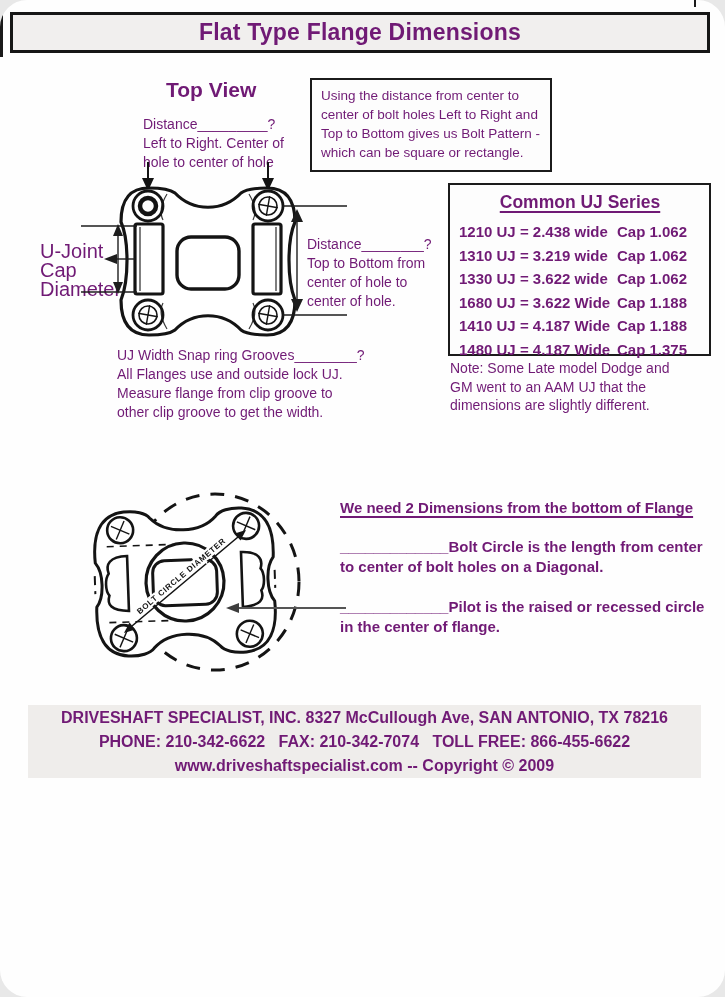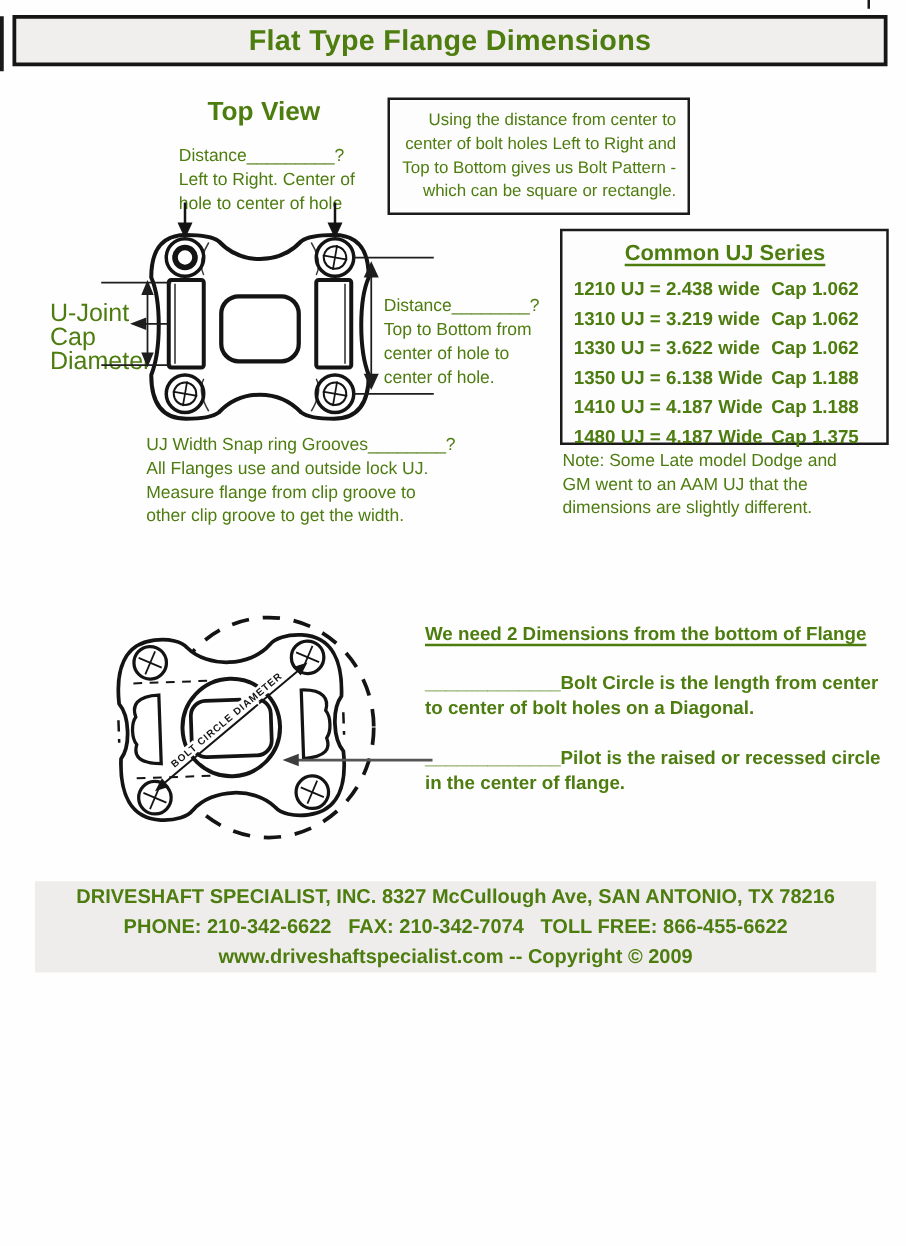--- a/index.html
+++ b/index.html
@@ -1,36 +1,37 @@
 <!DOCTYPE html>
 <html><head>
 <meta charset="utf-8">
 <style>
   html,body{margin:0;padding:0;background:#e8e8e8;}
   #page{
     position:relative;width:725px;height:997px;background:#fefefe;
-    font-family:"Liberation Sans",sans-serif;color:#4d7c0f;overflow:hidden;
+    font-family:"Liberation Sans",sans-serif;color:#701a75;overflow:hidden;
     margin:0 auto;
+    border-radius:27px;
   }
   .abs{position:absolute;}
   .txt{white-space:pre-line;}
   #title-box{
     left:10px;top:12px;width:700px;height:41px;box-sizing:border-box;
     border:3px solid #161616;background:#f1efee;
     display:flex;align-items:center;justify-content:center;
   }
   #title-box .t{font-size:23px;font-weight:bold;letter-spacing:.2px;}
   .section-heading{
     font-size:21px;font-weight:bold;
     text-decoration-thickness:2.5px;text-underline-offset:4px;
   }
   #info-box{
     left:310px;top:78px;width:242px;box-sizing:border-box;
     border:2px solid #1b1b1b;background:#fdfdfd;
-    padding:6px 9px 8px 9px;font-size:13.5px;line-height:19px;text-align:right;
+    padding:6px 9px 8px 9px;font-size:13.5px;line-height:19px;
   }
   .label-sm{font-size:14px;line-height:19px;}
   #uj-panel{
     left:448px;top:183px;width:263px;height:173px;box-sizing:border-box;
     border:2px solid #1b1b1b;background:#fdfdfd;padding:7px 8px 0 9px;
   }
   #uj-panel .hd{
     text-align:center;font-size:17.5px;font-weight:bold;
     text-decoration:underline;text-decoration-thickness:2px;text-underline-offset:3px;
     margin-bottom:7px;
@@ -160,21 +161,21 @@
       </div>
     <div class="uj-row">
         <span class="l">1310 UJ  = 3.219 wide</span>
         <span>Cap 1.062</span>
       </div>
     <div class="uj-row">
         <span class="l">1330 UJ =  3.622 wide</span>
         <span>Cap 1.062</span>
       </div>
     <div class="uj-row">
-        <span class="l">1350 UJ =  6.138 Wide</span>
+        <span class="l">1680 UJ =  3.622 Wide</span>
         <span>Cap 1.188</span>
       </div>
     <div class="uj-row">
         <span class="l">1410 UJ =  4.187 Wide</span>
         <span>Cap 1.188</span>
       </div>
     <div class="uj-row">
         <span class="l">1480 UJ =  4.187 Wide</span>
         <span>Cap 1.375</span>
       </div>

